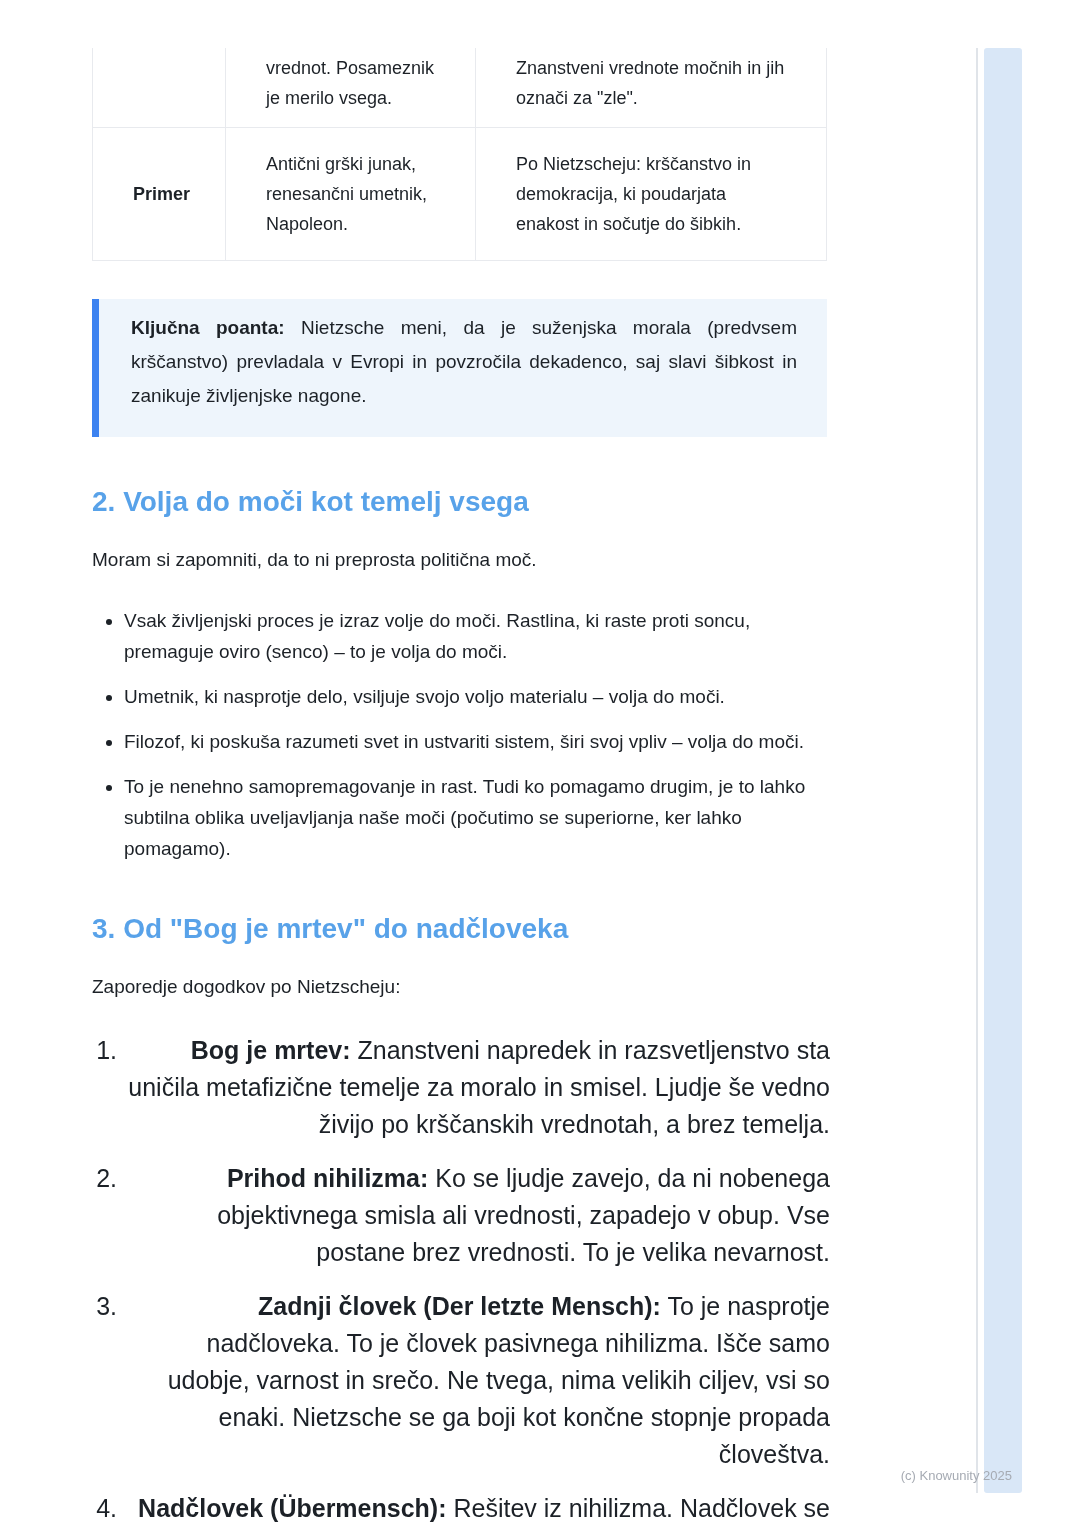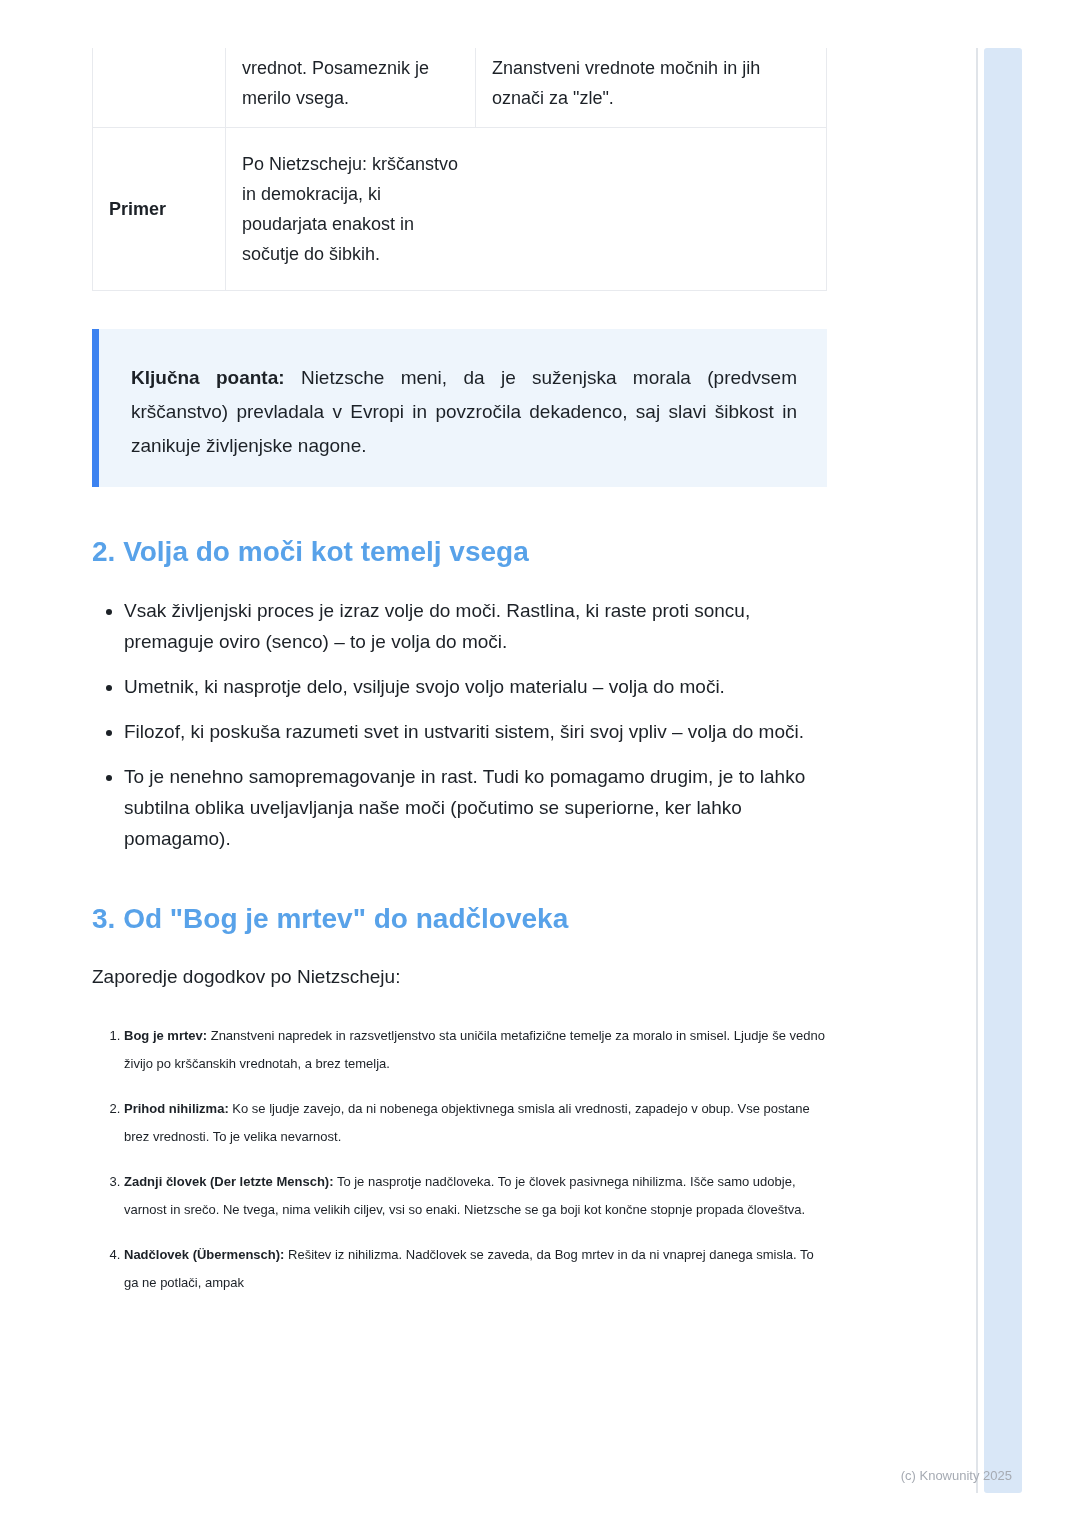--- a/index.html
+++ b/index.html
@@ -25,37 +25,37 @@
   
   .note-table {
     width: 735px;
     border: 1px solid #e8eaee;
     border-top: none;
     box-sizing: border-box;
   }
   .tr { display: grid; grid-template-columns: 132px 250px 1fr; }
   .tr + .tr { border-top: 1px solid #e8eaee; }
   .td {
-    padding: 21px 16px;
+    padding: 21px 40px;
     font-size: 18px;
     line-height: 30px;
     box-sizing: border-box;
   }
   .td + .td { border-left: 1px solid #e8eaee; }
   .tr-cut .td { padding-top: 5px; padding-bottom: 14px; }
   .td.rowlabel { font-weight: bold; display: flex; align-items: center; text-align: center; }
 
   
   .callout {
     position: relative;
     margin-top: 38px;
     width: 735px;
     background: var(--callout-bg, #eef5fc);
     box-sizing: border-box;
-    padding: 32px 30px 24px 39px;
+    padding: 12px 30px 24px 39px;
   }
   .callout-bar {
     position: absolute;
     left: 0; top: 0; bottom: 0;
     width: 7px;
     background: var(--callout-border, #3c82f0);
   }
   .callout-text {
     margin: 0;
     font-size: 19px;
@@ -85,23 +85,24 @@
     font-size: 19px;
     line-height: 31px;
     margin-bottom: 14px;
   }
 
   ol.numbered-list {
     margin: 0;
     padding-left: 32px;
   }
   ol.numbered-list > li {
-    font-size: 13px;
-    line-height: 28px;
+    font-size: 25px;
+    line-height: 37px;
     margin-bottom: 17px;
+    text-align: right;
   }
   .item-label { font-weight: bold; }
 
   
   .page-edge-line {
     position: absolute;
     left: 976px; top: 48px;
     width: 2px; height: 1445px;
     background: #e0e4e9;
   }
@@ -129,30 +130,32 @@
 <div class="page">
 
   <div class="note-table">
     <div class="tr tr-cut">
       <div class="td rowlabel"></div>
       <div class="td">vrednot. Posameznik je merilo vsega.</div>
       <div class="td">Znanstveni vrednote močnih in jih označi za "zle".</div>
     </div>
     <div class="tr">
       <div class="td rowlabel">Primer</div>
+      <div class="td">Antični grški junak, renesančni umetnik, Napoleon.</div>
       <div class="td">Po Nietzscheju: krščanstvo in demokracija, ki poudarjata enakost in sočutje do šibkih.</div>
     </div>
   </div>
 
   <div class="callout">
     <div class="callout-bar"></div>
     <p class="callout-text"><span class="item-label">Ključna poanta:</span> <span>Nietzsche meni, da je suženjska morala (predvsem krščanstvo) prevladala v Evropi in povzročila dekadenco, saj slavi šibkost in zanikuje življenjske nagone.</span></p>
   </div>
 
   <h2 class="section-heading">2. Volja do moči kot temelj vsega</h2>
+  <p class="body-para">Moram si zapomniti, da to ni preprosta politična moč.</p>
   <ul class="bullet-list">
     <li>Vsak življenjski proces je izraz volje do moči. Rastlina, ki raste proti soncu, premaguje oviro (senco) – to je volja do moči.</li>
     <li>Umetnik, ki nasprotje delo, vsiljuje svojo voljo materialu – volja do moči.</li>
     <li>Filozof, ki poskuša razumeti svet in ustvariti sistem, širi svoj vpliv – volja do moči.</li>
     <li>To je nenehno samopremagovanje in rast. Tudi ko pomagamo drugim, je to lahko subtilna oblika uveljavljanja naše moči (počutimo se superiorne, ker lahko pomagamo).</li>
   </ul>
 
   <h2 class="section-heading">3. Od "Bog je mrtev" do nadčloveka</h2>
   <p class="body-para">Zaporedje dogodkov po Nietzscheju:</p>
   <ol class="numbered-list">

